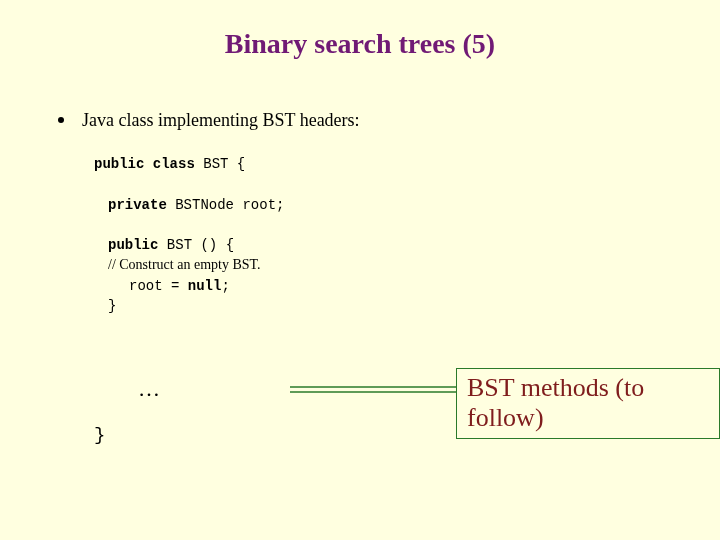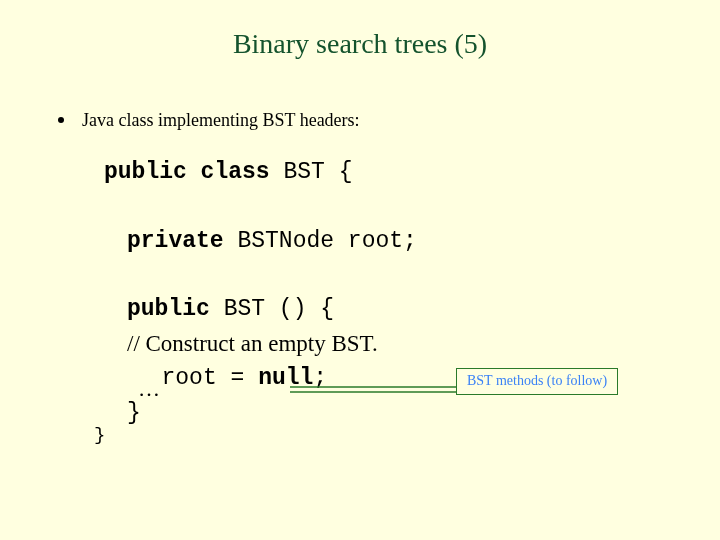--- a/index.html
+++ b/index.html
@@ -8,22 +8,22 @@
     width: 720px;
     height: 540px;
     background: #ffffe0;
     font-family: "Times New Roman", Times, serif;
     position: relative;
     overflow: hidden;
   }
   .slide-title {
     text-align: center;
     font-size: 28px;
-    font-weight: normal;
-    color: #14532d;
+    font-weight: bold;
+    color: #701a75;
     padding-top: 28px;
     padding-bottom: 20px;
   }
   .bullet-row {
     position: absolute;
     left: 58px;
     top: 110px;
     font-size: 18px;
     color: #000;
   }
@@ -33,23 +33,23 @@
     height: 6px;
     background: #000;
     border-radius: 50%;
     vertical-align: middle;
     margin-right: 18px;
     position: relative;
     top: -2px;
   }
   .code-block {
     position: absolute;
-    left: 104px;
+    left: 94px;
     top: 154px;
-    font-size: 23px;
+    font-size: 14px;
     color: #000;
     line-height: 1.45;
     white-space: pre;
   }
   .mono { font-family: "Courier New", Courier, monospace; }
   .bold { font-weight: bold; }
   .ellipsis {
     position: absolute;
     left: 138px;
     top: 376px;
@@ -72,22 +72,22 @@
     pointer-events: none;
   }
   .callout-line svg { width: 100%; height: 100%; }
   .callout-box {
     position: absolute;
     left: 456px;
     top: 368px;
     border: 1.5px solid #2a7a2a;
     background: #ffffe0;
     padding: 4px 10px 5px 10px;
-    font-size: 14px;
-    color: #3b82f6;
+    font-size: 26px;
+    color: #7f1d1d;
     font-family: "Times New Roman", Times, serif;
   }
 </style>
 </head>
 <body>
 
 <div class="slide-title">Binary search trees (5)</div>
 
 <div class="bullet-row">
   <span class="bullet-dot"></span><span>Java class implementing BST headers:</span>

